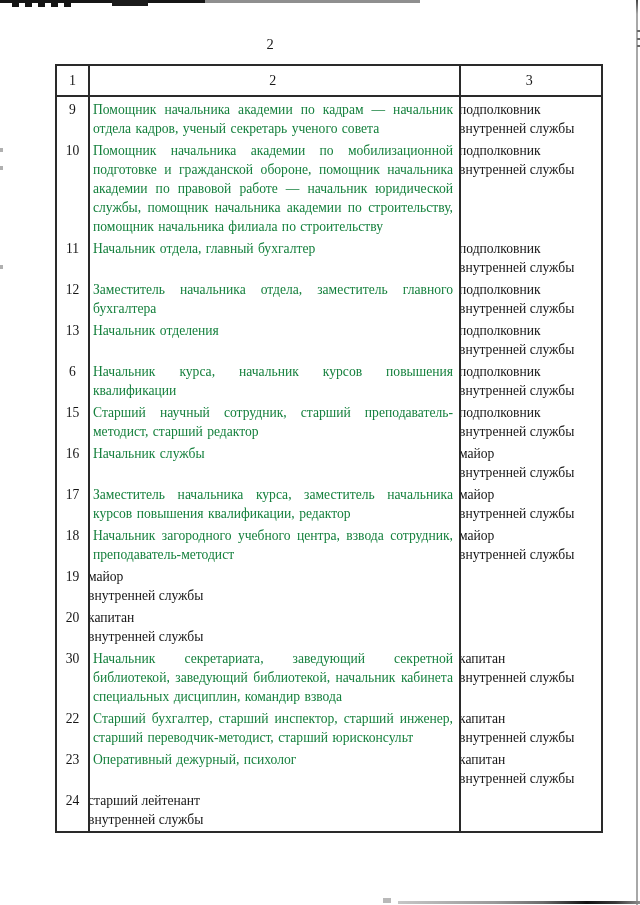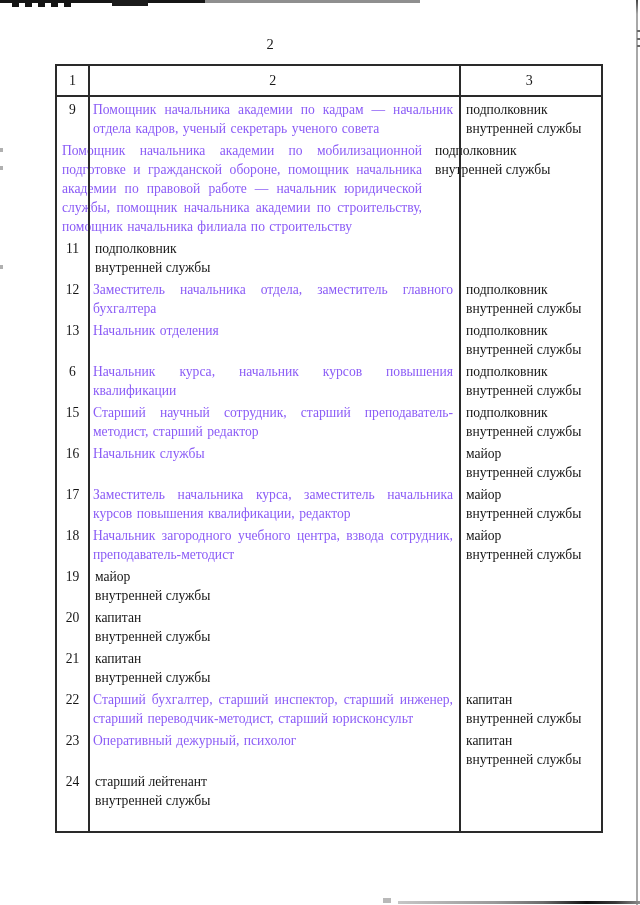--- a/index.html
+++ b/index.html
@@ -51,26 +51,26 @@
   .hc1{width:31px;}
   .hc2{width:371px;}
   .hc3{width:144px;}
   .tbody{padding-top:3px;}
   .row{display:flex;margin-bottom:3px;line-height:19px;font-size:13.6px;}
   .c-num{width:31px;flex:0 0 31px;text-align:center;color:#151515;}
   .c-pos{
     width:371px;flex:0 0 371px;box-sizing:border-box;
     padding:0 6px 0 5px;
     text-align:justify;
-    color:#8b5cf6;
+    color:#15803d;
     word-spacing:1px;
   }
   .c-rank{
     width:144px;flex:0 0 144px;box-sizing:border-box;
-    padding-left:7px;color:#151515;
+    color:#151515;
   }
 </style>
 </head>
 <body>
 
 <div class="page">
 
   <div class="art-top-bar1"></div>
   <div class="art-top-bar2"></div>
   <div class="art-top-dashes"></div>
@@ -102,29 +102,31 @@
         <div class="row">
           <div class="c-num">9</div>
           <div class="c-pos">Помощник начальника академии по кадрам — начальник отдела кадров, ученый секретарь ученого совета</div>
           <div class="c-rank">
             <div>подполковник</div>
             <div>внутренней службы</div>
           </div>
         </div>
 
         <div class="row">
+          <div class="c-num">10</div>
           <div class="c-pos">Помощник начальника академии по мобилизационной подготовке и гражданской обороне, помощник начальника академии по правовой работе — начальник юридической службы, помощник начальника академии по строительству, помощник начальника филиала по строительству</div>
           <div class="c-rank">
             <div>подполковник</div>
             <div>внутренней службы</div>
           </div>
         </div>
 
         <div class="row">
           <div class="c-num">11</div>
+          <div class="c-pos">Начальник отдела, главный бухгалтер</div>
           <div class="c-rank">
             <div>подполковник</div>
             <div>внутренней службы</div>
           </div>
         </div>
 
         <div class="row">
           <div class="c-num">12</div>
           <div class="c-pos">Заместитель начальника отдела, заместитель главного бухгалтера</div>
           <div class="c-rank">
@@ -197,21 +199,22 @@
 
         <div class="row">
           <div class="c-num">20</div>
           <div class="c-rank">
             <div>капитан</div>
             <div>внутренней службы</div>
           </div>
         </div>
 
         <div class="row">
-          <div class="c-num">21</div>
+          <div class="c-num">30</div>
+          <div class="c-pos">Начальник секретариата, заведующий секретной библиотекой, заведующий библиотекой, начальник кабинета специальных дисциплин, командир взвода</div>
           <div class="c-rank">
             <div>капитан</div>
             <div>внутренней службы</div>
           </div>
         </div>
 
         <div class="row">
           <div class="c-num">22</div>
           <div class="c-pos">Старший бухгалтер, старший инспектор, старший инженер, старший переводчик-методист, старший юрисконсульт</div>
           <div class="c-rank">

